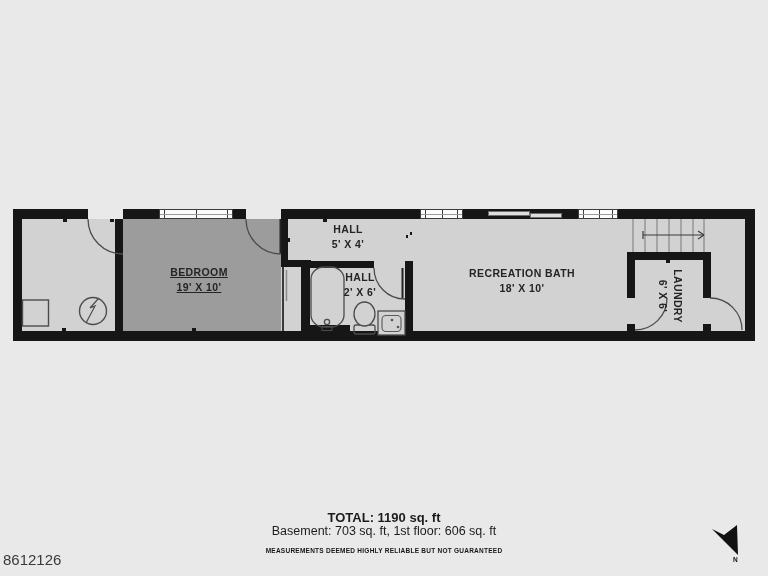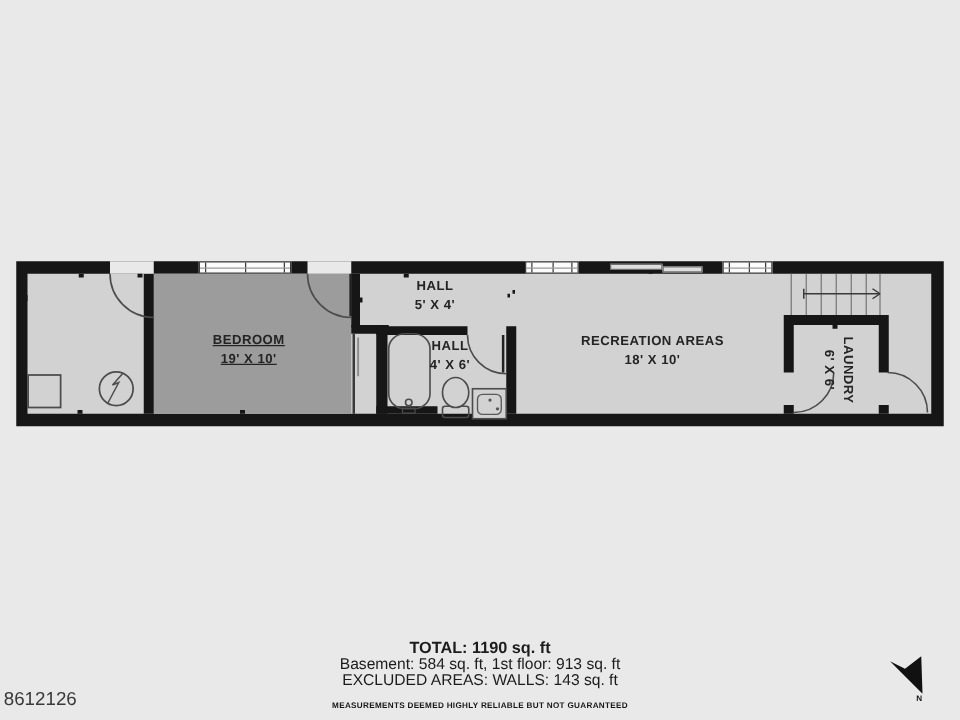--- a/index.html
+++ b/index.html
@@ -139,34 +139,33 @@
   <div class="lbl" style="left:149px;top:265px;width:100px;text-decoration:underline;">
     <div>BEDROOM</div>
     <div>19' X 10'</div>
   </div>
   <div class="lbl" style="left:308px;top:222px;width:80px;">
     <div>HALL</div>
     <div>5' X 4'</div>
   </div>
   <div class="lbl" style="left:331px;top:270px;width:58px;">
     <div>HALL</div>
-    <div>4' X 6'</div>
+    <div>2' X 6'</div>
   </div>
   <div class="lbl" style="left:442px;top:266px;width:160px;">
-    <div>RECREATION AREAS</div>
+    <div>RECREATION BATH</div>
     <div>18' X 10'</div>
   </div>
   <div class="lbl rot" style="left:633px;top:279px;width:70px;height:34px;">
     <div>LAUNDRY</div>
     <div>6' X 6'</div>
   </div>
 
   <div class="summary">
     <div class="total">TOTAL: 1190 sq. ft</div>
-    <div>Basement: 584 sq. ft, 1st floor: 913 sq. ft</div>
-    <div>EXCLUDED AREAS: WALLS: 143 sq. ft</div>
+    <div>Basement: 703 sq. ft, 1st floor: 606 sq. ft</div>
     <div class="disclaimer">MEASUREMENTS DEEMED HIGHLY RELIABLE BUT NOT GUARANTEED</div>
   </div>
 
   <div class="photo-id">8612126</div>
   <div class="north-n">N</div>
 
 </div>
 
 </body></html>

